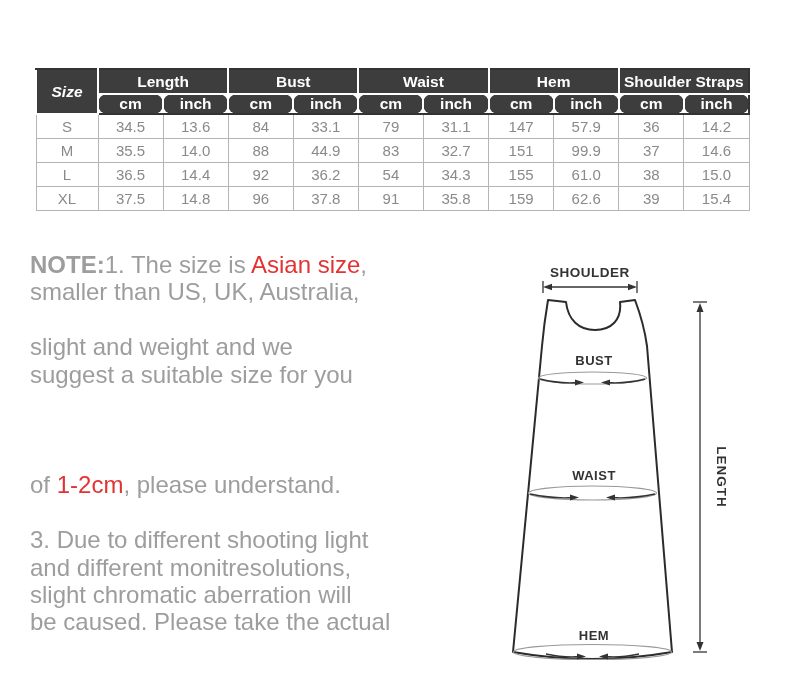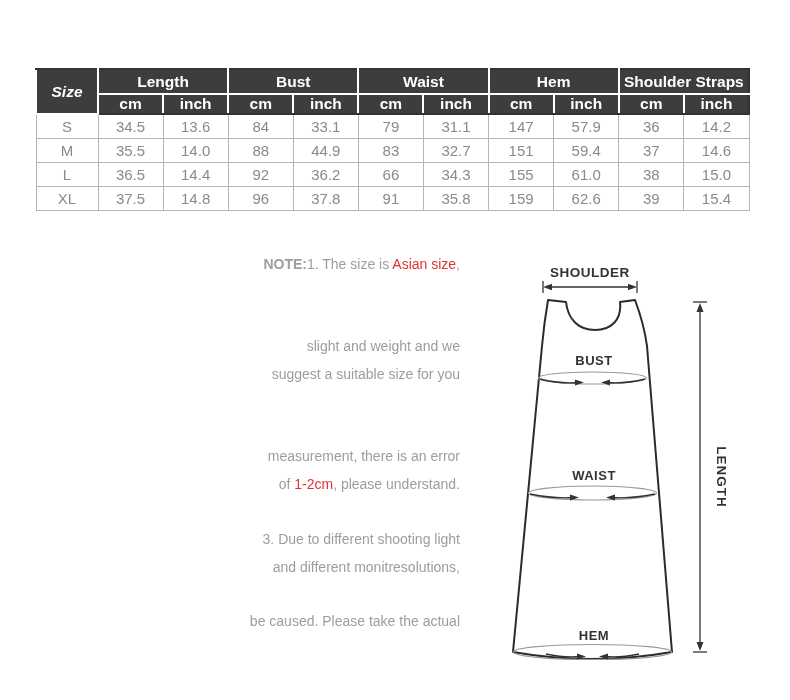--- a/index.html
+++ b/index.html
@@ -37,39 +37,38 @@
   }
   tr.group-row th { height: 23px; border-top-color: var(--dark-border); }
   th.size-th {
     width: 60px;
     font-size: 16px;
     border-left-color: var(--dark-border);
     border-bottom-color: var(--dark-border);
     font-style: italic;
   }
   tr.group-row th:last-child, tr.units-row th:last-child { border-right-color: var(--dark-border); }
-  tr.units-row th { height: 18px; border-bottom-color: var(--dark-border); }
+  tr.units-row th { height: 18px; border-bottom-color: var(--dark-border); border-radius: 9px; }
   table.size-table td {
     border: 1px solid var(--light-border);
     background: #ffffff;
     color: var(--body-text);
     font-size: 15px;
     text-align: center;
     height: 23px;
     padding: 0;
   }
 
   
   .notes {
     position: absolute; left: 30px; top: 251px;
     width: 430px;
     color: var(--note-color);
-    font-size: 14px;
+    font-size: 24px;
     line-height: 27.4px;
-    text-align: right;
   }
   .notes p.note { margin: 0 0 28px 0; }
   .notes .red { color: var(--red); }
   .notes .bold { font-weight: bold; }
 
   
   svg.diagram { position: absolute; left: 500px; top: 248px; }
   svg.diagram text {
     font-family: "Liberation Sans", sans-serif;
     font-weight: bold;
@@ -118,31 +117,31 @@
       </tr>
       <tr>
         <td>M</td>
         <td>35.5</td>
         <td>14.0</td>
         <td>88</td>
         <td>44.9</td>
         <td>83</td>
         <td>32.7</td>
         <td>151</td>
-        <td>59.4</td>
+        <td>99.9</td>
         <td>37</td>
         <td>14.6</td>
       </tr>
       <tr>
         <td>L</td>
         <td>36.5</td>
         <td>14.4</td>
         <td>92</td>
         <td>36.2</td>
-        <td>66</td>
+        <td>54</td>
         <td>34.3</td>
         <td>155</td>
         <td>61.0</td>
         <td>38</td>
         <td>15.0</td>
       </tr>
       <tr>
         <td>XL</td>
         <td>37.5</td>
         <td>14.8</td>
@@ -152,23 +151,23 @@
         <td>35.8</td>
         <td>159</td>
         <td>62.6</td>
         <td>39</td>
         <td>15.4</td>
       </tr>
     </tbody>
 </table>
 
 <div class="notes" id="notes">
-    <p class="note"><span class="bold">NOTE:</span><span>1. The size is </span><span class="red">Asian size</span><span>,</span><br><br><br><span>slight and weight and we</span><br><span>suggest a suitable size for you</span></p>
-    <p class="note"><br><span>measurement, there is an error</span><br><span>of </span><span class="red">1-2cm</span><span>, please understand.</span></p>
-    <p class="note"><span>3. Due to different shooting light</span><br><span>and different monitresolutions,</span><br><br><span>be caused. Please take the actual</span><br></p>
+    <p class="note"><span class="bold">NOTE:</span><span>1. The size is </span><span class="red">Asian size</span><span>,</span><br><span>smaller than US, UK, Australia,</span><br><br><span>slight and weight and we</span><br><span>suggest a suitable size for you</span></p>
+    <p class="note"><br><br><span>of </span><span class="red">1-2cm</span><span>, please understand.</span></p>
+    <p class="note"><span>3. Due to different shooting light</span><br><span>and different monitresolutions,</span><br><span>slight chromatic aberration will</span><br><span>be caused. Please take the actual</span><br></p>
   </div>
 
 <svg class="diagram" width="270" height="452" viewBox="0 0 270 452">
 
   <text x="90" y="29" text-anchor="middle" font-size="13.5" letter-spacing="0.5">SHOULDER</text>
   <g stroke="#333333" stroke-width="1.3" fill="#333333">
     <line x1="43" y1="33" x2="43" y2="45"></line>
     <line x1="137" y1="33" x2="137" y2="45"></line>
     <line x1="46" y1="39" x2="134" y2="39"></line>
     <polygon points="43,39 52,35.8 52,42.2" stroke="none"></polygon>

